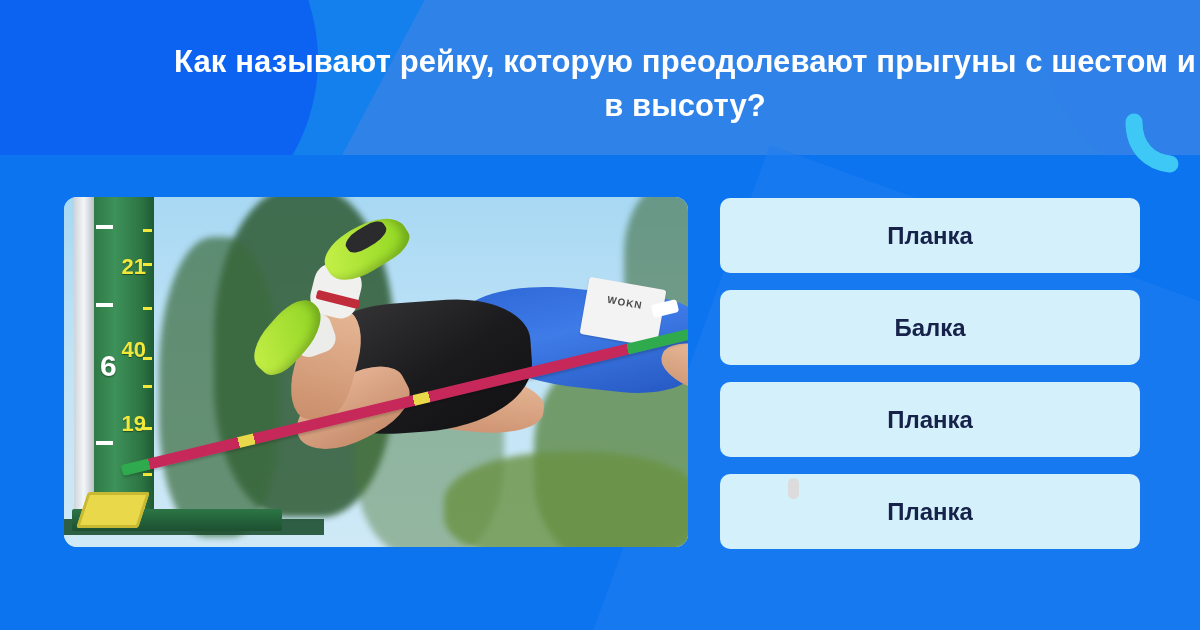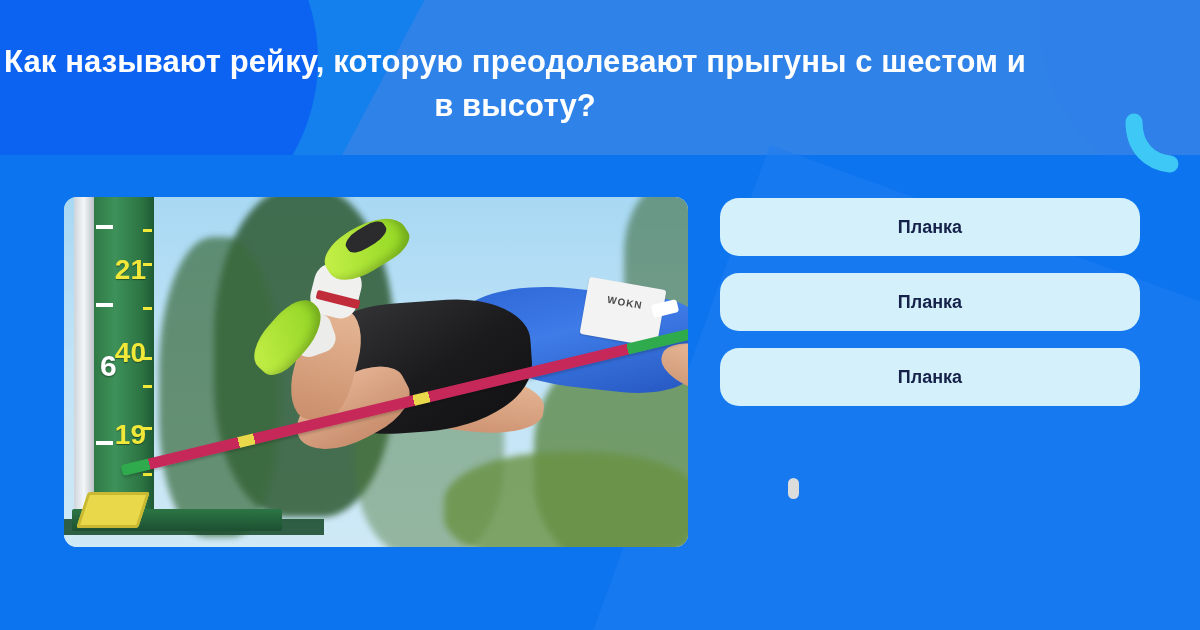--- a/index.html
+++ b/index.html
@@ -65,21 +65,21 @@
     position:absolute;
     left:1124px; top:112px;
     width:56px; height:62px;
   }
 
   
   #header {
     position:absolute;
     left:0; top:0;
     width:1200px; height:168px;
-    display:flex; align-items:center; justify-content:flex-start;
+    display:flex; align-items:center; justify-content:flex-end;
   }
   #question {
     width:1030px;
     text-align:center;
     color:#ffffff;
     font-size:31px;
     font-weight:bold;
     line-height:1.42;
     letter-spacing:.1px;
   }
@@ -121,21 +121,21 @@
     position:absolute; left:10px; top:0; width:22px; height:330px;
     background:linear-gradient(90deg,#cdd4da,#f4f7f9 45%,#aeb6bd);
   }
   .pole {
     position:absolute; left:30px; top:0; width:60px; height:328px;
     background:linear-gradient(90deg,#2f7a46 0%,#3d9159 35%,#2d7544 78%,#1e5a33 100%);
   }
   .pole-num {
     position:absolute; right:8px;
     color:#f2e83a;
-    font-size:28px; font-weight:bold;
+    font-size:22px; font-weight:bold;
     font-family:"Liberation Sans", sans-serif;
     text-shadow:0 1px 1px rgba(0,0,0,.4);
   }
   .pole-big {
     position:absolute; left:6px;
     color:#ffffff; font-size:30px; font-weight:bold;
     text-shadow:0 1px 2px rgba(0,0,0,.45);
   }
   .tick { position:absolute; background:#f2e83a; height:3px; width:9px; right:2px; }
   .tick-w { position:absolute; background:#ffffff; height:4px; width:17px; left:2px; }
@@ -275,27 +275,27 @@
     letter-spacing:.2px; white-space:nowrap;
   }
 
   
   #answers {
     position:absolute;
     left:720px; top:30px;
     width:420px;
   }
   .answer {
-    width:420px; height:58px;
+    width:420px; height:75px;
     background:#d3f0fb;
-    border-radius:19px;
+    border-radius:10px;
     margin-bottom:17px;
     display:flex; align-items:center; justify-content:center;
     color:#16224a;
-    font-size:18px; font-weight:bold;
+    font-size:24px; font-weight:bold;
     cursor:pointer;
   }
   .answer:last-child { margin-bottom:0; }
 
   .scroll-pill {
     position:absolute;
     left:68px; top:280px;
     width:11px; height:21px;
     background:#dcdcdc;
     border-radius:6px;
@@ -337,21 +337,21 @@
       <div class="tick-w" style="top:28px"></div>
       <div class="tick" style="top:32px"></div>
       <div class="pole-num" style="top:57px">21</div>
       <div class="tick" style="top:66px"></div>
       <div class="tick-w" style="top:106px"></div>
       <div class="tick" style="top:110px"></div>
       <div class="pole-num" style="top:140px">40</div>
       <div class="pole-big" style="top:152px">6</div>
       <div class="tick" style="top:160px"></div>
       <div class="tick" style="top:188px"></div>
-      <div class="pole-num" style="top:222px">19</div>
+      <div class="pole-num" style="top:214px">19</div>
       <div class="tick" style="top:230px"></div>
       <div class="tick-w" style="top:244px"></div>
       <div class="tick" style="top:276px"></div>
       <div class="pole-num" style="top:302px">18</div>
     </div>
     <div class="base-plate"></div>
     <div class="base"></div>
     <div class="clamp"></div>
 
     <div class="ath torso"></div>
@@ -372,21 +372,24 @@
     <div class="bar"></div>
     <div class="bar-end"></div>
 
   </div>
 
   <div id="answers">
     <div class="answer">
       <span>Планка</span>
     </div>
     <div class="answer">
-      <span>Планка</span>
+      <span>Балка</span>
     </div>
     <div class="answer">
       <span>Планка</span>
     </div>
+    <div class="answer">
+      <span>Планка</span>
+    </div>
     <div class="scroll-pill"></div>
   </div>
 
 </div>
 
 </body></html>

